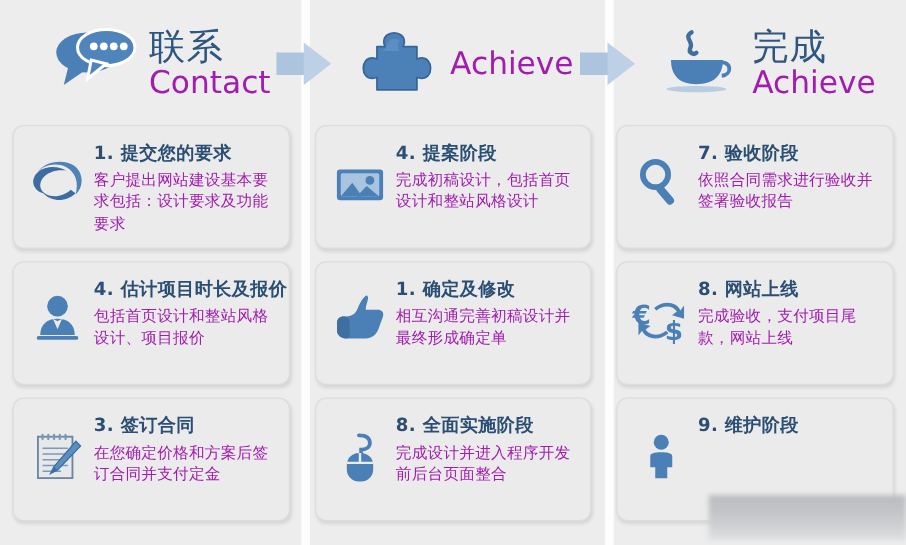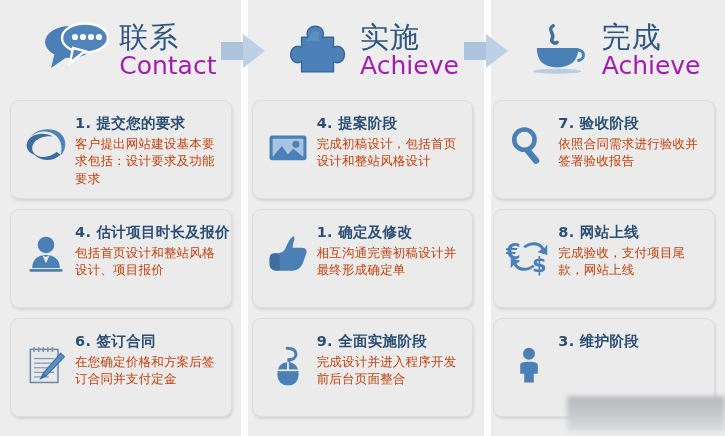--- a/index.html
+++ b/index.html
@@ -122,21 +122,21 @@
     font-weight: bold;
     color: #2b4f74;
     letter-spacing: 0.3px;
     line-height: 1.25;
     white-space: nowrap;
   }
   .card-desc {
     margin-top: 3px;
     font-size: 12.5px;
     line-height: 1.38;
-    color: #c2410c;
+    color: #a21caf;
     letter-spacing: 0.2px;
   }
 
   
   .redaction {
     position: absolute;
     left: 567px;
     top: 396px;
     width: 158px;
     height: 36px;
@@ -219,37 +219,36 @@
                 <rect x="16" y="5.5" width="2" height="5.5" rx="1"></rect>
                 <rect x="21" y="5.5" width="2" height="5.5" rx="1"></rect>
                 <rect x="26" y="5.5" width="2" height="5.5" rx="1"></rect>
                 <rect x="31" y="5.5" width="2" height="5.5" rx="1"></rect>
               </g>
               <path d="M41 12 L45 16 L25 37 L19 40 L22 34 Z" fill="#5b8ec2" stroke="#3f6f9f" stroke-width="1.2"></path>
               <path d="M19 40 L22 34 L25 37 Z" fill="#3f6f9f"></path>
             </svg>
           </div>
           <div class="card-body">
-            <div class="card-title">6. 签订合同</div>
+            <div class="card-title">3. 签订合同</div>
             <div class="card-desc">在您确定价格和方案后签订合同并支付定金</div>
           </div>
         </div>
       </div>
     </div>
 
     <div class="column">
       <div class="col-header">
         <div class="head-icon">
           <svg viewBox="0 0 68 60" width="62" height="58">
             <path d="M22 12 C22 7 26 4 31 4 C36 4 40 7 40 12 C40 14 39 15 39 16 L51 16 L51 27 C52 27 53 26 55 26 C60 26 63 30 63 35 C63 40 60 44 55 44 C53 44 52 43 51 43 L51 54 L16 54 L16 43 C15 43 14 44 12 44 C7 44 4 40 4 35 C4 30 7 26 12 26 C14 26 15 27 16 27 L16 16 L23 16 C23 15 22 14 22 12 Z" fill="#4c81b7" stroke="#37679a" stroke-width="1.6" stroke-linejoin="round"></path>
             <path d="M20 20 L36 20 C34 17 34 13 36 11 C32 8 27 9 25 13 C24 15 25 18 20 20 Z" fill="#6c9bcd" opacity="0.5"></path>
           </svg>
         </div>
         <div class="head-text">
-          <span class="head-cn">实施</span>
           <span class="head-en">Achieve</span>
         </div>
       </div>
 
       <div class="cards">
 
         <div class="card">
           <div class="card-icon">
             <svg viewBox="0 0 50 50" width="48" height="44">
               <rect x="4" y="12" width="42" height="28" rx="3" fill="#4a80b6"></rect>
@@ -281,21 +280,21 @@
         <div class="card">
           <div class="card-icon">
             <svg viewBox="0 0 50 50" width="44" height="48">
               <path d="M24 6 C32 6 34 9 34 13 C34 17 30 19 26 19 L26 24" fill="none" stroke="#4a80b6" stroke-width="3.4" stroke-linecap="round"></path>
               <rect x="13" y="22" width="24" height="26" rx="11" fill="#4a80b6"></rect>
               <line x1="25" y1="22" x2="25" y2="31" stroke="#ebebeb" stroke-width="2.2"></line>
               <line x1="13" y1="31" x2="37" y2="31" stroke="#ebebeb" stroke-width="2"></line>
             </svg>
           </div>
           <div class="card-body">
-            <div class="card-title">9. 全面实施阶段</div>
+            <div class="card-title">8. 全面实施阶段</div>
             <div class="card-desc">完成设计并进入程序开发前后台页面整合</div>
           </div>
         </div>
       </div>
     </div>
 
     <div class="column">
       <div class="col-header">
         <div class="head-icon">
           <svg viewBox="0 0 68 60" width="66" height="58">
@@ -342,21 +341,21 @@
         </div>
 
         <div class="card">
           <div class="card-icon">
             <svg viewBox="0 0 50 50" width="40" height="48">
               <circle cx="25" cy="11" r="7.5" fill="#4a80b6"></circle>
               <path d="M14 25 C14 22 18 21 25 21 C32 21 36 22 36 25 L36 36 L31 36 L31 47 L19 47 L19 36 L14 36 Z" fill="#4a80b6"></path>
             </svg>
           </div>
           <div class="card-body">
-            <div class="card-title">3. 维护阶段</div>
+            <div class="card-title">9. 维护阶段</div>
           </div>
         </div>
       </div>
     </div>
 
   </div>
 
   <div class="col-divider d1"></div>
   <div class="col-divider d2"></div>
 

